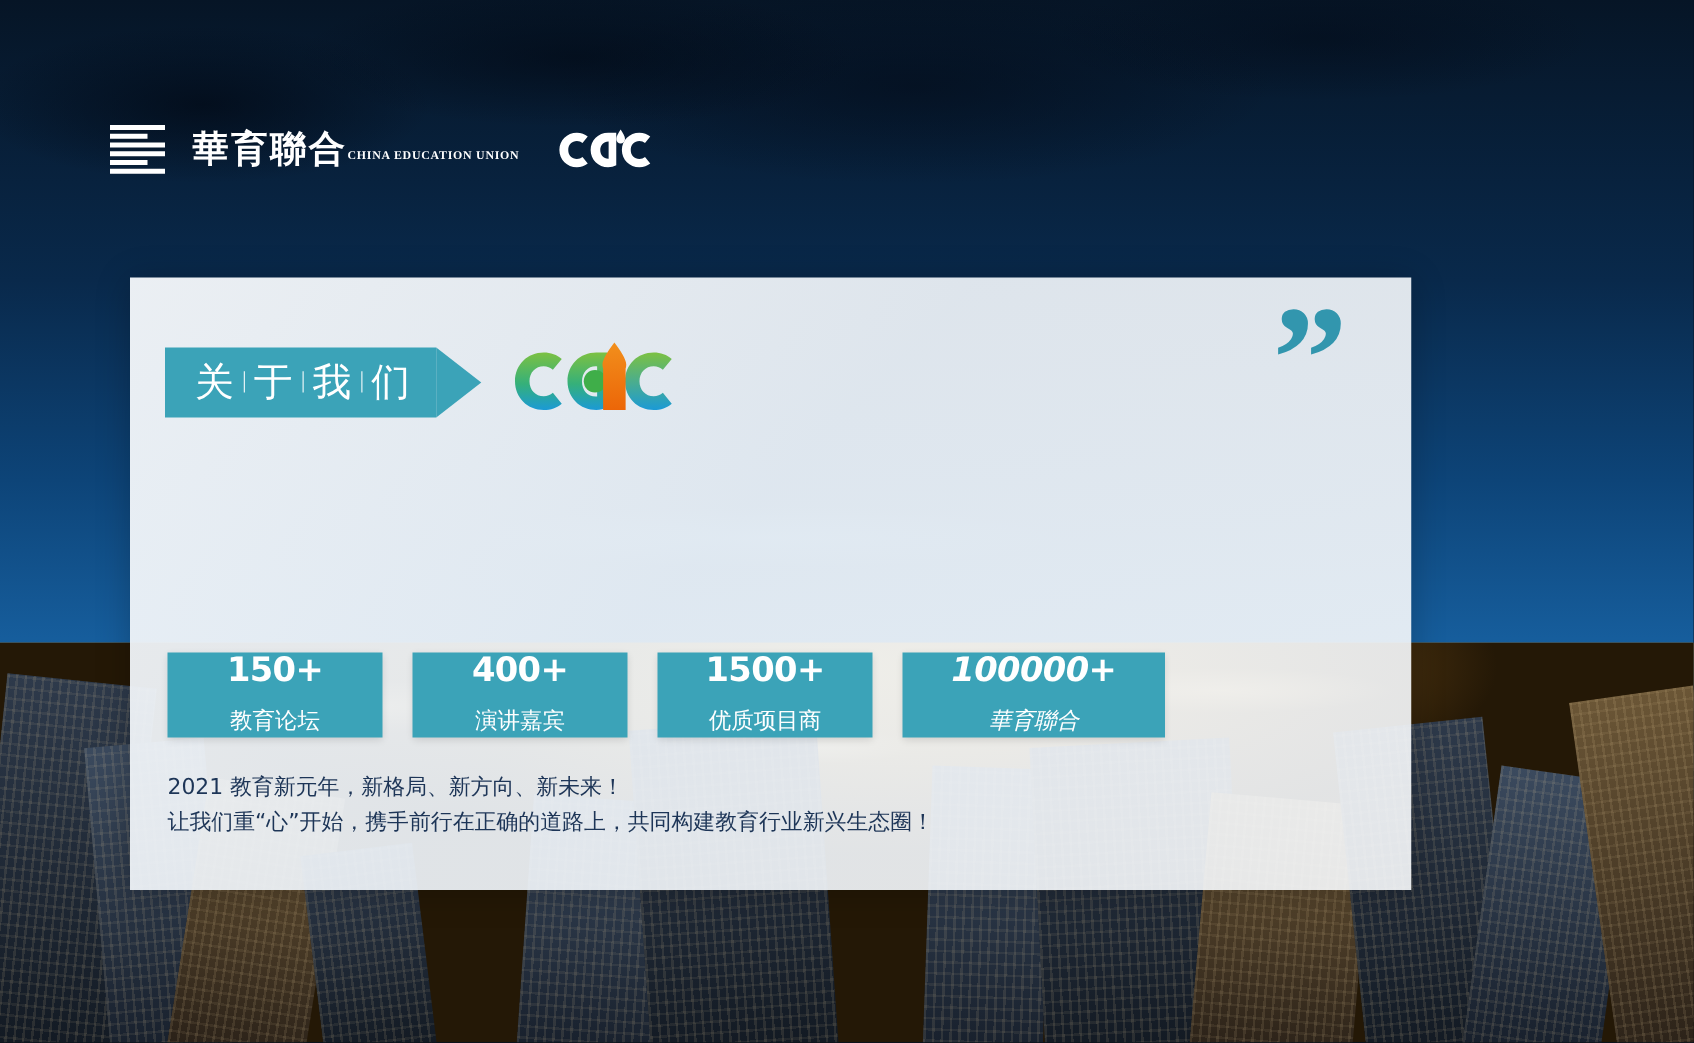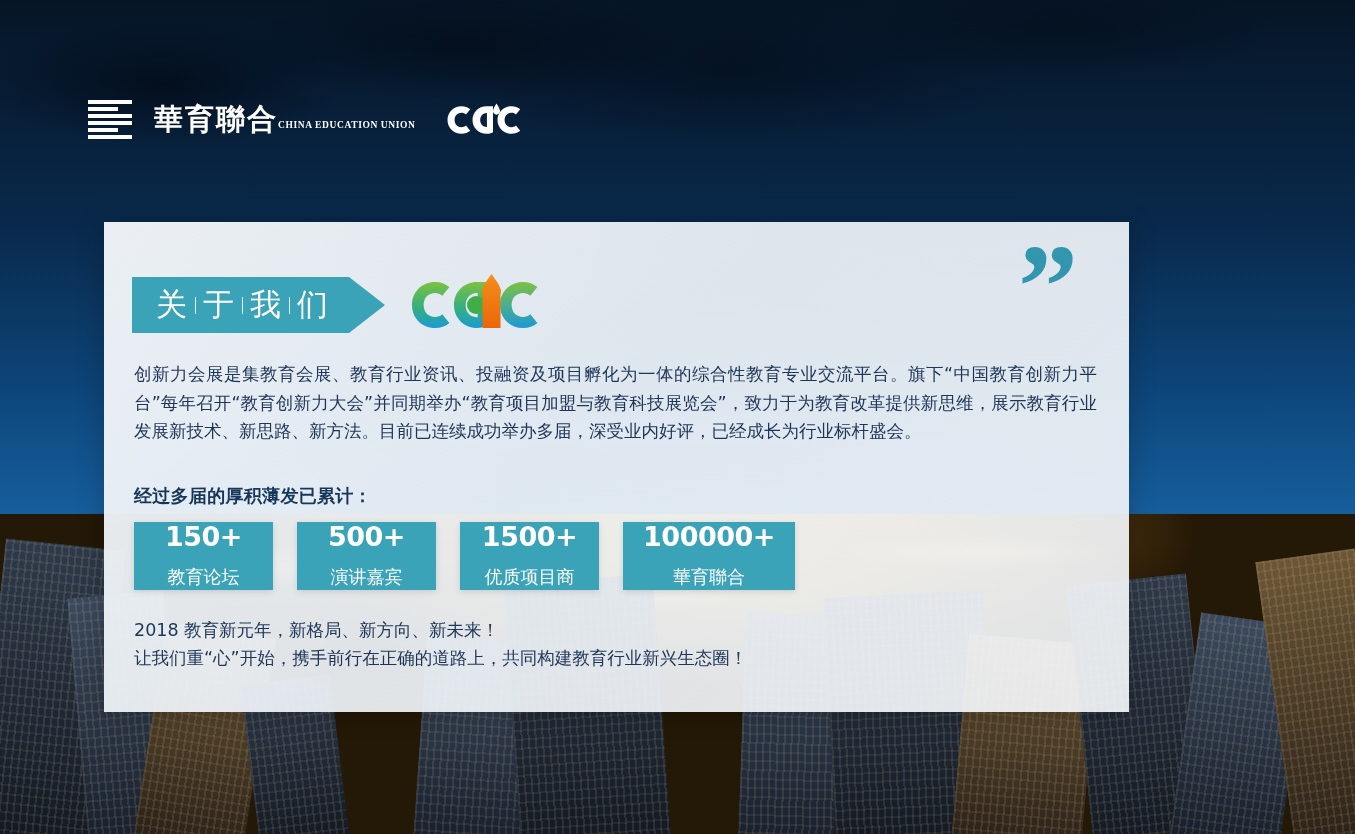--- a/index.html
+++ b/index.html
@@ -107,29 +107,29 @@
   }
   .sub {
     position:absolute; left:30px; top:262px;
     color:#17365a; font-size:18px; font-weight:700; letter-spacing:.3px;
     font-family:"DejaVu Sans","Liberation Sans",sans-serif;
   }
 
   
   .stats { position:absolute; left:30px; top:300px; display:flex; gap:24px; }
   .stat {
-    width:139px; height:68px; background:#3BA3B8; color:#fff;
+    width:172px; height:68px; background:#3BA3B8; color:#fff;
     display:flex; flex-direction:column; align-items:center; justify-content:center;
     box-shadow:0 2px 6px rgba(0,0,0,.12);
   }
   .stat .n { font-size:27px; font-weight:700; line-height:1.02; letter-spacing:-.5px;
              font-family:"DejaVu Sans","Liberation Sans",sans-serif; }
   .stat .l { font-size:18px; line-height:1.25; margin-top:15px;
              font-family:"DejaVu Sans","Liberation Sans",sans-serif; }
-  .stat.wide { width:172px; }
+  .stat.wide { width:210px;font-style:italic; }
 
   
   .closing {
     position:absolute; left:30px; top:394px;
     color:#1d3557; font-size:17.5px; line-height:28px;
     font-family:"DejaVu Sans","Liberation Sans",sans-serif;
   }
   .closing div { white-space:nowrap; }
 </style>
 </head>
@@ -246,40 +246,38 @@
           c-6.6,0-11.4-4.9-11.4-12s4.8-12,11.4-12c2.8,0,5.3,1,7.3,2.8l7.1-8.7C128.6,11.9,123.6,10,118,10z"></path>
         <path fill="url(#gr1)" d="M72,10c-13,0-23,9.8-23,23s10,23,23,23c3.2,0,6.2-0.7,8.9-2V10H72z M71.6,45.2c-6.4,0-11-5-11-12.1
           s4.6-12.1,11-12.1c0.4,0,0.7,0,1.1,0.1v24.1C72.3,45.2,72,45.2,71.6,45.2z"></path>
         <circle cx="71" cy="33" r="9" fill="#3fae49"></circle>
         <path fill="url(#gr3)" d="M86.5,2c-4.8,6.5-9.5,13.3-9.5,17.5c0,1.2,0.2,2.3,0.5,3.3V56h18V22.8c0.3-1,0.5-2.1,0.5-3.3
           C96,15.3,91.3,8.5,86.5,2z"></path>
       </svg>
     </div>
   </div>
 
-  <div class="para">创新力会展是集教育会展、教育行业资讯、投融资及项目孵化为一体的综合性教育专业交流平台。旗下“中国教育创新力平台”每年召开“教育创新力大会”并同期举办“教育项目加盟与教育科技展览会”，致力于为教育改革提供新思维，展示教育行业发展新技术、新思路、新方法。目前已连续成功举办多届，深受业内好评，已经成长为行业标杆盛会。</div>
-
-  <div class="sub">经过多届的厚积薄发已累计：</div>
+
 
   <div class="stats">
     <div class="stat">
       <div class="n">150+</div>
       <div class="l">教育论坛</div>
     </div>
     <div class="stat">
-      <div class="n">500+</div>
+      <div class="n">400+</div>
       <div class="l">演讲嘉宾</div>
     </div>
     <div class="stat">
       <div class="n">1500+</div>
       <div class="l">优质项目商</div>
     </div>
     <div class="stat wide">
       <div class="n">100000+</div>
       <div class="l">華育聯合</div>
     </div>
   </div>
 
   <div class="closing">
-    <div>2018 教育新元年，新格局、新方向、新未来！</div>
+    <div>2021 教育新元年，新格局、新方向、新未来！</div>
     <div>让我们重“心”开始，携手前行在正确的道路上，共同构建教育行业新兴生态圈！</div>
   </div>
 </div>
 
 </body></html>

